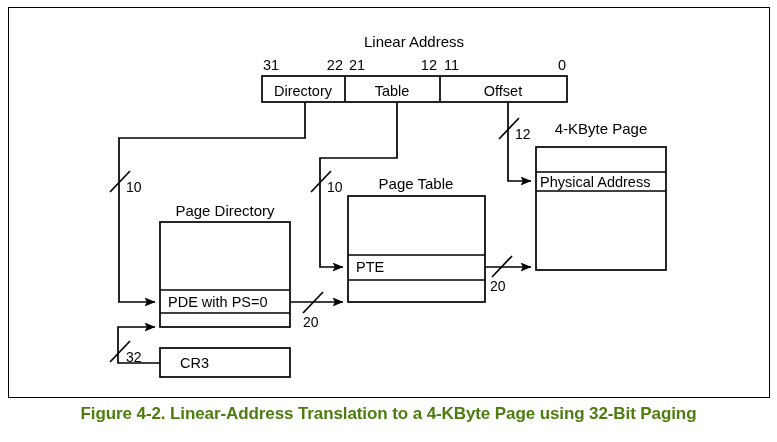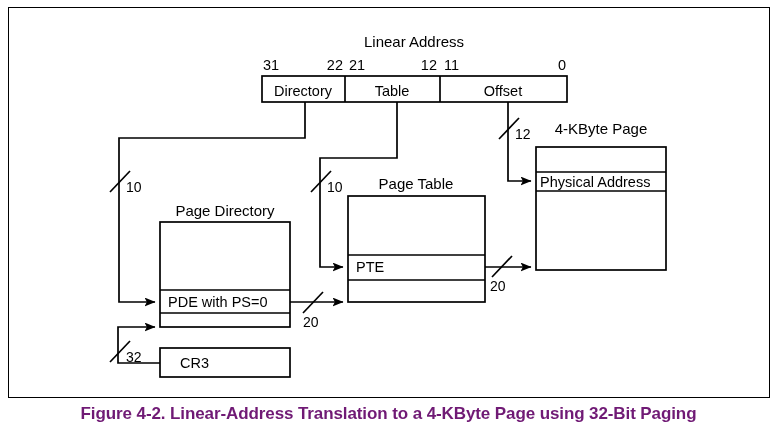--- a/index.html
+++ b/index.html
@@ -88,15 +88,15 @@
     <line class="slash" x1="492" y1="277" x2="512" y2="256"></line>
     <text class="lbl t13" x="490" y="291" text-anchor="start">20</text>
 
     <text class="lbl t15" x="601" y="134" text-anchor="middle">4-KByte Page</text>
     <rect class="boxline" x="536" y="147" width="130" height="123"></rect>
     <line class="inner" x1="536" y1="172" x2="666" y2="172"></line>
     <line class="inner" x1="536" y1="191" x2="666" y2="191"></line>
     <text class="lbl t14" x="540" y="187" text-anchor="start">Physical Address</text>
   </svg>
 
-  <div id="caption" style="color: #701a75;">Figure 4-2.  Linear-Address Translation to a 4-KByte Page using 32-Bit Paging</div>
+  <div id="caption" style="color: #4d7c0f;">Figure 4-2.  Linear-Address Translation to a 4-KByte Page using 32-Bit Paging</div>
 
 </div>
 
 </body></html>

